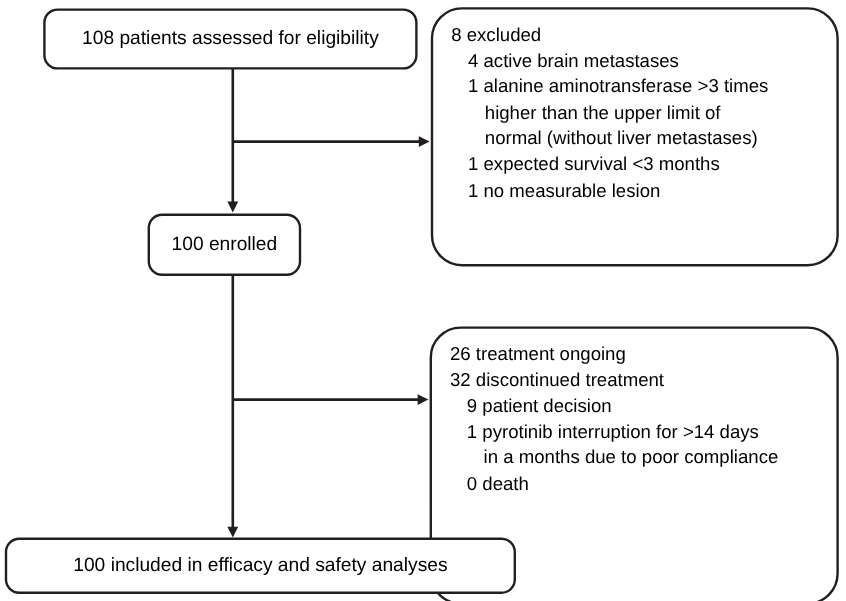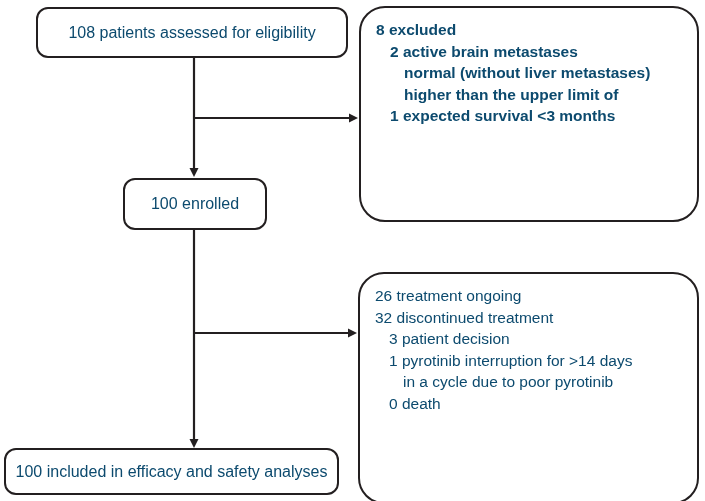--- a/index.html
+++ b/index.html
@@ -6,21 +6,21 @@
     margin: 0;
     padding: 0;
     background: #ffffff;
   }
   #canvas {
     position: relative;
     width: 705px;
     height: 501px;
     background: #ffffff;
     font-family: "Liberation Sans", sans-serif;
-    color: #0c4a6e;
+    color: #000000;
     overflow: hidden;
   }
   .box {
     position: absolute;
     box-sizing: border-box;
     border: 2.2px solid #231f20;
     background: #ffffff;
   }
   .box.small-radius { border-radius: 12px; }
   .box.big-radius   { border-radius: 26px; }
@@ -47,24 +47,24 @@
     left: 0; top: 0;
     width: 705px;
     height: 501px;
     pointer-events: none;
   }
   #arrow-layer line { stroke: #231f20; stroke-width: 2.2px; }
   #arrow-layer polygon { fill: #231f20; }
 
   
   #box-eligibility { left: 36px;  top: 7px;   width: 312px; height: 51px; }
-  #box-excluded    { left: 359px; top: 6px;   width: 340px; height: 216px; font-weight: bold; }
-  #box-enrolled    { left: 123px; top: 178px; width: 144px; height: 52px; }
+  #box-excluded    { left: 359px; top: 6px;   width: 340px; height: 216px; }
+  #box-enrolled    { left: 123px; top: 178px; width: 128px; height: 52px; }
   #box-treatment   { left: 358px; top: 237px; width: 341px; height: 232px; margin-top: 35px; }
-  #box-analyses    { left: 4px;   top: 448px; width: 335px; height: 47px; text-align: center; }
+  #box-analyses    { left: 4px;   top: 448px; width: 426px; height: 47px; text-align: center; }
 </style>
 </head>
 <body>
 
 <div id="canvas">
 
   <svg id="arrow-layer" viewBox="0 0 705 501" xmlns="http://www.w3.org/2000/svg">
 
     <line x1="194" y1="57" x2="194" y2="170"></line>
     <polygon points="194,177 189.5,168 198.5,168"></polygon>
@@ -78,36 +78,38 @@
     <line x1="194" y1="333" x2="350" y2="333"></line>
     <polygon points="357,333 348,328.5 348,337.5"></polygon>
   </svg>
 
   <div id="box-eligibility" class="box small-radius centered">
     <span>108 patients assessed for eligibility</span>
   </div>
 
   <div id="box-excluded" class="box big-radius list">
     <div class="ln">8 excluded</div>
-    <div class="ln in1">2 active brain metastases</div>
+    <div class="ln in1">4 active brain metastases</div>
+    <div class="ln in1">1 alanine aminotransferase &gt;3 times</div>
+    <div class="ln in2">higher than the upper limit of</div>
     <div class="ln in2">normal (without liver metastases)</div>
-    <div class="ln in2">higher than the upper limit of</div>
     <div class="ln in1">1 expected survival &lt;3 months</div>
+    <div class="ln in1">1 no measurable lesion</div>
   </div>
 
   <div id="box-enrolled" class="box small-radius centered">
     <span>100 enrolled</span>
   </div>
 
   <div id="box-treatment" class="box big-radius list">
     <div class="ln">26 treatment ongoing</div>
     <div class="ln">32 discontinued treatment</div>
-    <div class="ln in1">3 patient decision</div>
+    <div class="ln in1">9 patient decision</div>
     <div class="ln in1">1 pyrotinib interruption for &gt;14 days</div>
-    <div class="ln in2">in a cycle due to poor pyrotinib</div>
+    <div class="ln in2">in a months due to poor compliance</div>
     <div class="ln in1">0 death</div>
   </div>
 
   <div id="box-analyses" class="box small-radius centered">
     <span>100 included in efficacy and safety analyses</span>
   </div>
 
 </div>
 
 </body></html>

